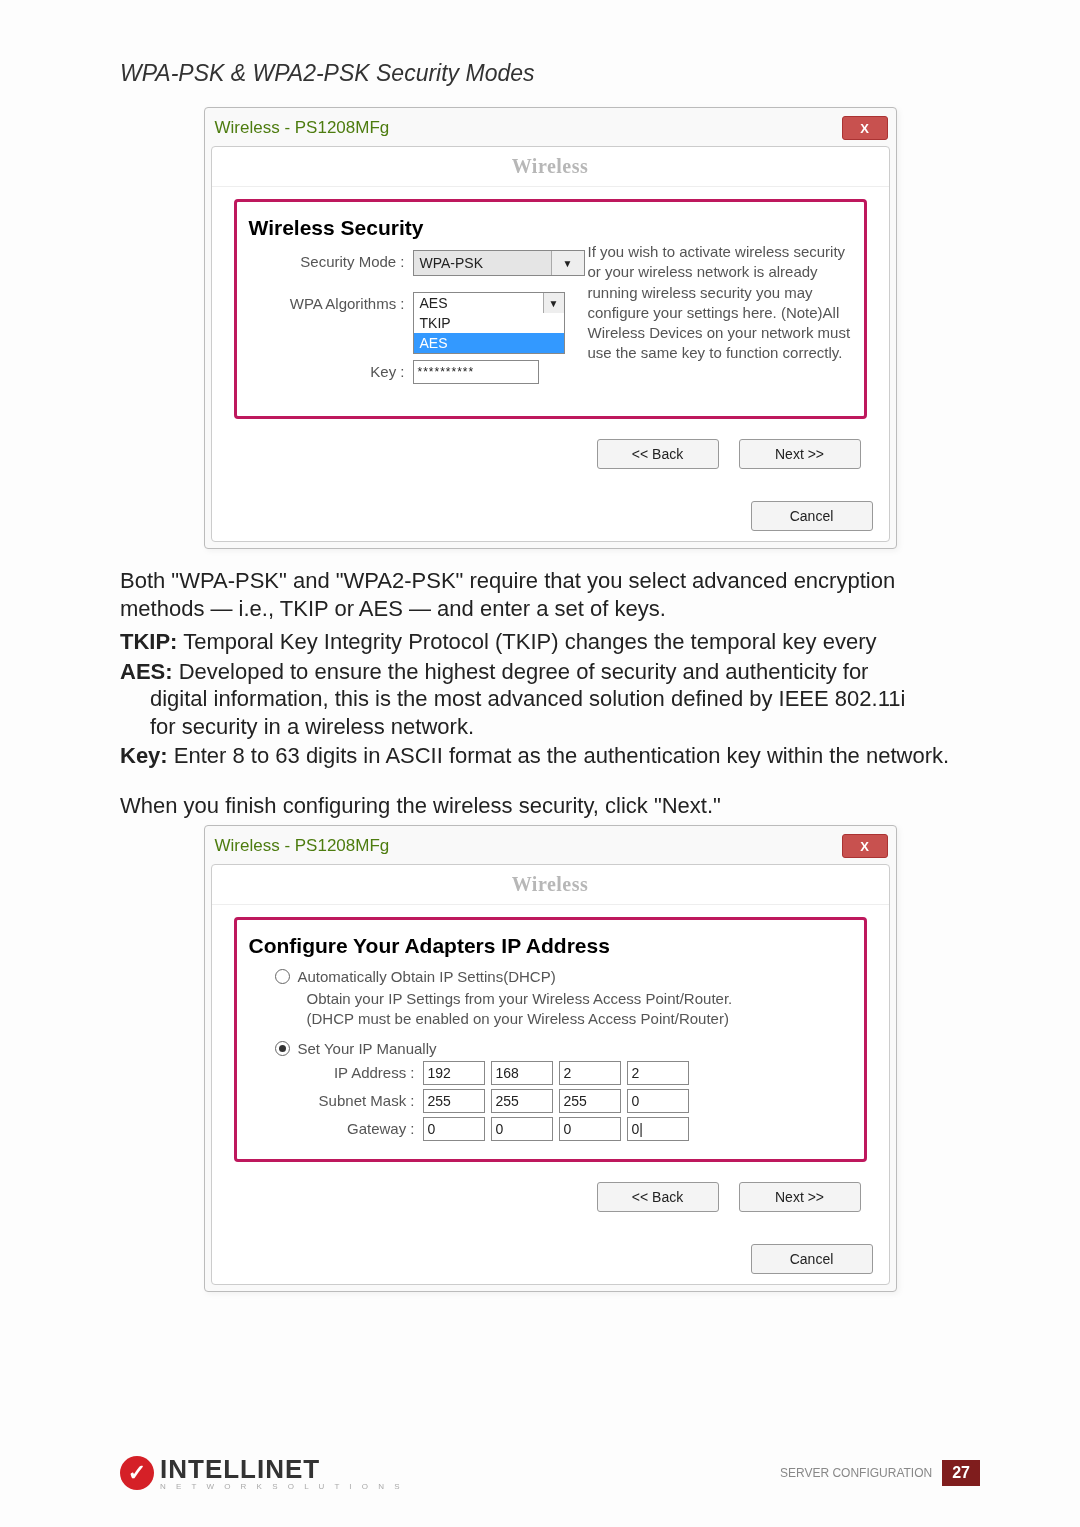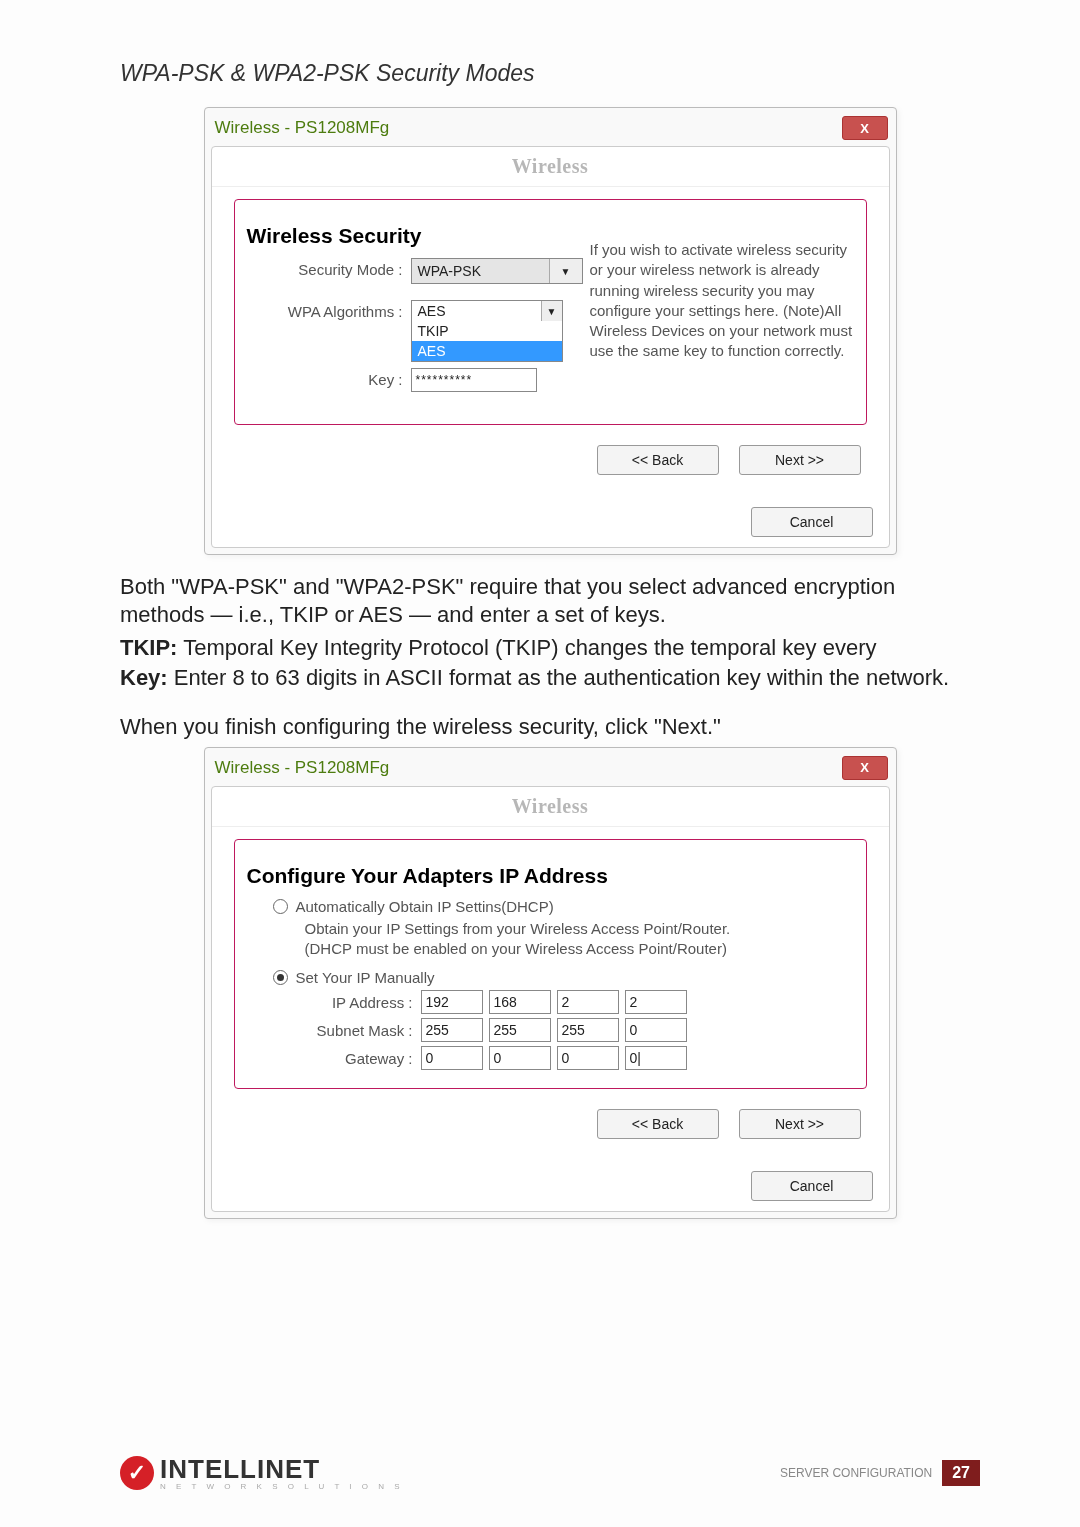--- a/index.html
+++ b/index.html
@@ -155,23 +155,23 @@
   }
   .help-text {
     position: absolute;
     font-size: 15px;
     color: #555;
     line-height: 1.35;
     width: 270px;
   }
   .group-area {
     position: relative;
-    border: 1px solid #be185d;
+    border: 3px solid #be185d;
     border-radius: 4px;
-    padding: 20px 8px 26px 8px;
+    padding: 10px 8px 26px 8px;
     margin: 0 4px 12px 4px;
   }
   .button-row {
     display: flex;
     justify-content: flex-end;
     gap: 20px;
     padding: 8px 10px 12px 0;
   }
   .btn {
     min-width: 96px;
@@ -363,20 +363,25 @@
       </div>
     </div>
   </div>
 
   <div class="body-text">Both "WPA-PSK" and "WPA2-PSK" require that you select advanced encryption methods — i.e., TKIP or AES — and enter a set of keys.</div>
 
   <div class="defs">
     <b>TKIP:</b><span> Temporal Key Integrity Protocol (TKIP) changes the temporal key every</span><br>
   </div>
 
+  <div class="defs">
+    <b>AES:</b><span>  Developed to ensure the highest degree of security and authenticity for</span><br>
+    <span class="indent">digital information, this is the most advanced solution defined by IEEE 802.11i</span><br>
+    <span class="indent">for security in a wireless network.</span>
+  </div>
 
   <div class="defs">
     <b>Key:</b><span> Enter 8 to 63 digits in ASCII format as the authentication key within the network.</span>
   </div>
 
   <div class="body-text" style="margin-top:22px;">When you finish configuring the wireless security, click "Next."</div>
 
   <div class="dialog">
     <div class="titlebar">
       <span class="titlebar-text">Wireless - PS1208MFg</span>

